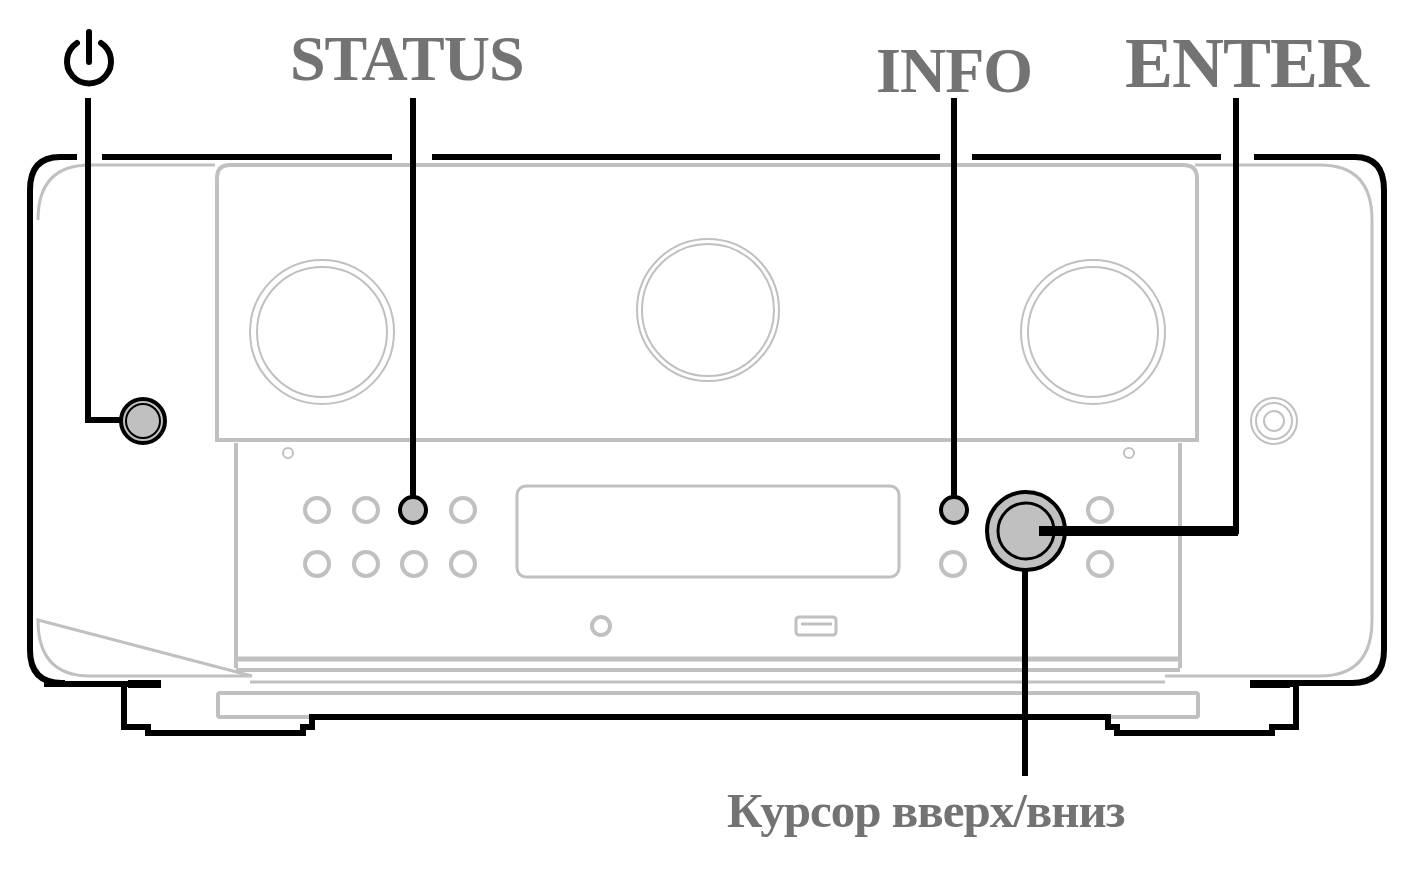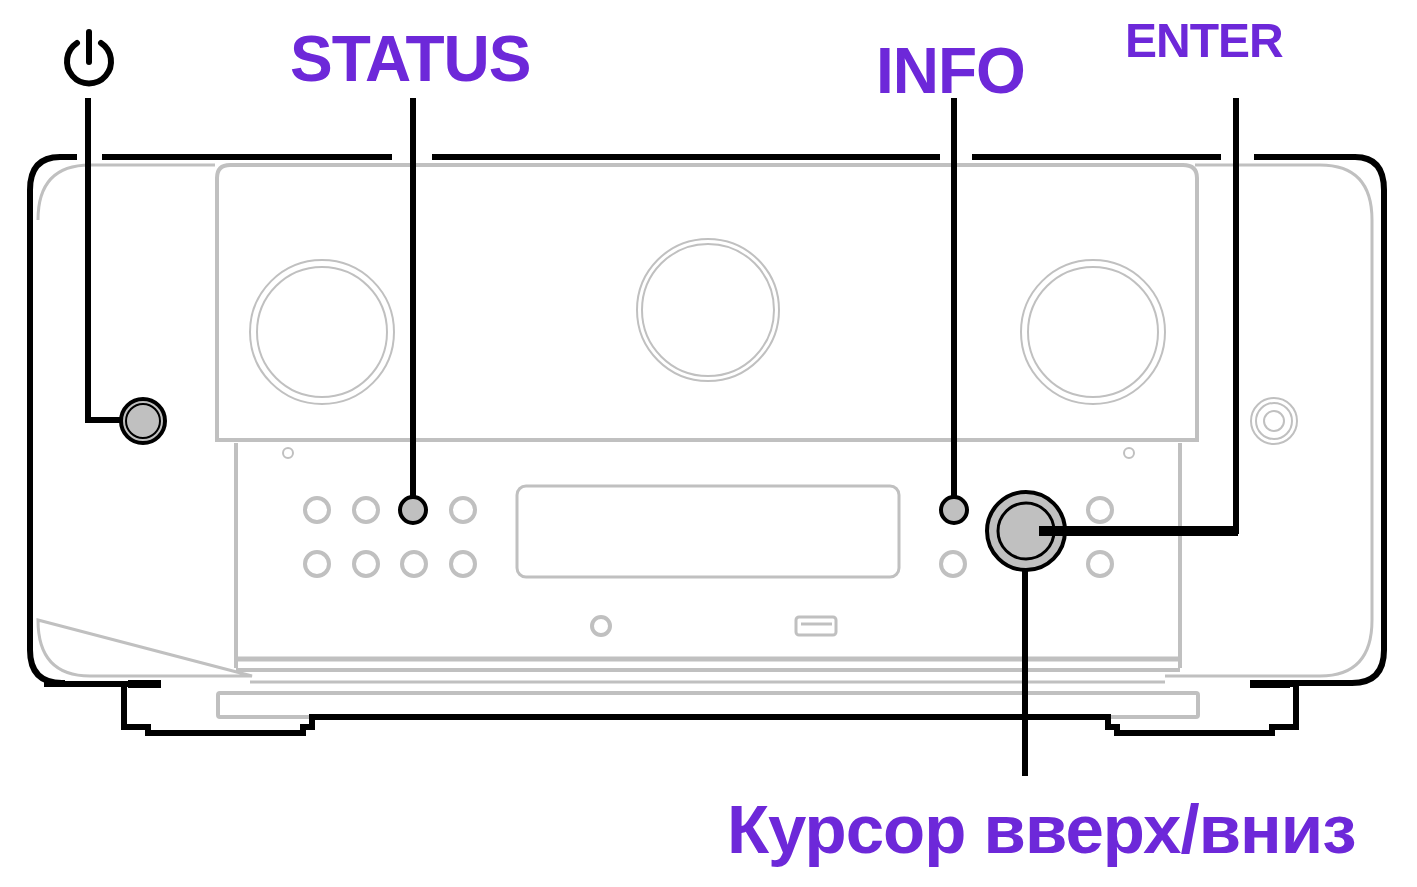--- a/index.html
+++ b/index.html
@@ -1,22 +1,22 @@
 <!DOCTYPE html>
 <html><head>
   <meta charset="utf-8">
   <style>
     html, body { margin: 0; padding: 0; background: #ffffff; }
     body { width: 1417px; height: 887px; position: relative; overflow: hidden; font-family: "Liberation Sans", sans-serif; }
     svg.diagram { position: absolute; left: 0; top: 0; }
-    .label { position: absolute; font-family: Liberation Sans, sans-serif; font-weight: bold; color: #6d28d9; white-space: nowrap; letter-spacing: -1px; }
+    .label { position: absolute; font-family: Liberation Serif, serif; font-weight: bold; color: #737373; white-space: nowrap; letter-spacing: -1px; }
     .lbl-status { left: 290px; top: 22px; font-size: 64px; }
     .lbl-info { left: 876px; top: 22px; font-size: 64px; margin-top: 12px; }
-    .lbl-enter { left: 1125px; top: 13px; font-size: 48px; }
-    .lbl-cursor { left: 727px; top: 782px; font-size: 69px; margin-top: 8px; }
+    .lbl-enter { left: 1125px; top: 22px; font-size: 72px; }
+    .lbl-cursor { left: 727px; top: 782px; font-size: 49px; }
     .power-glyph { position: absolute; left: 60px; top: 26px; width: 58px; height: 64px; }
   </style>
 </head>
 <body>
 
 <svg class="diagram" width="1417" height="887" viewBox="0 0 1417 887" xmlns="http://www.w3.org/2000/svg">
 
   <g fill="none" stroke="#c0c0c0" stroke-width="3">
 
     <path d="M38,220 Q38,165 90,165 L215,165 M1195,165 L1320,165 Q1372,165 1372,220 L1372,620 Q1372,676 1320,676 L1165,676 M252,676 L90,676 Q38,676 38,620 Z"></path>

